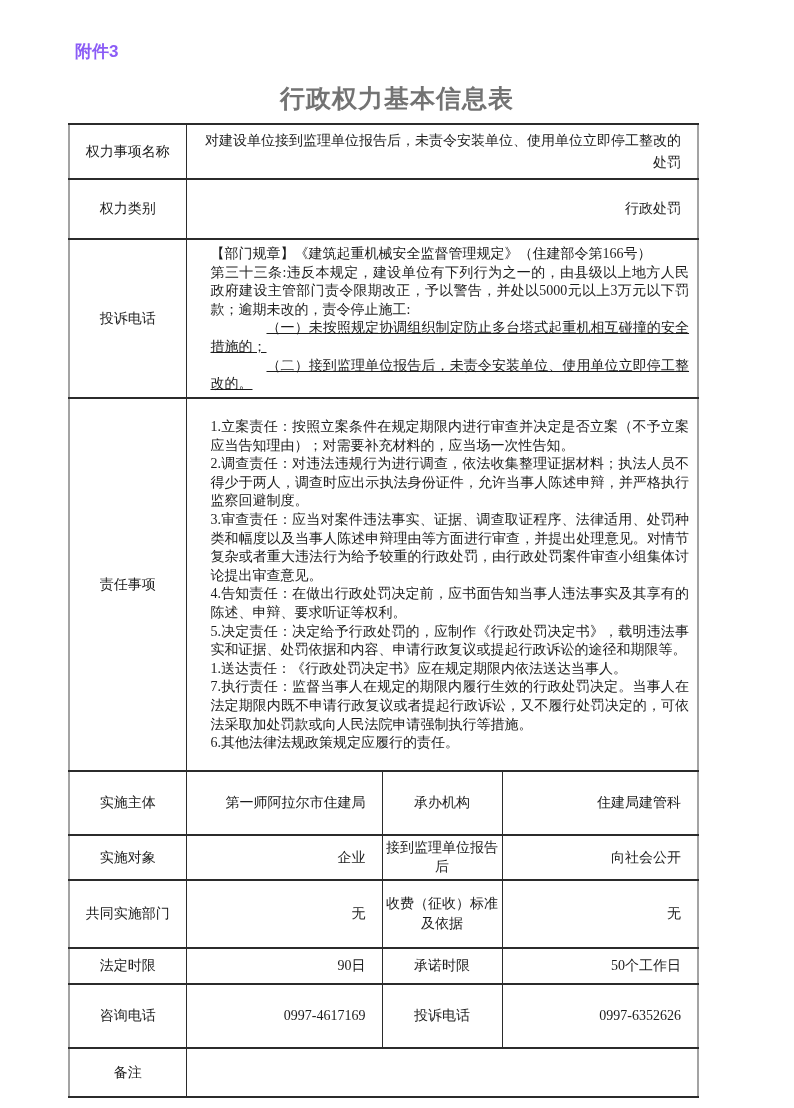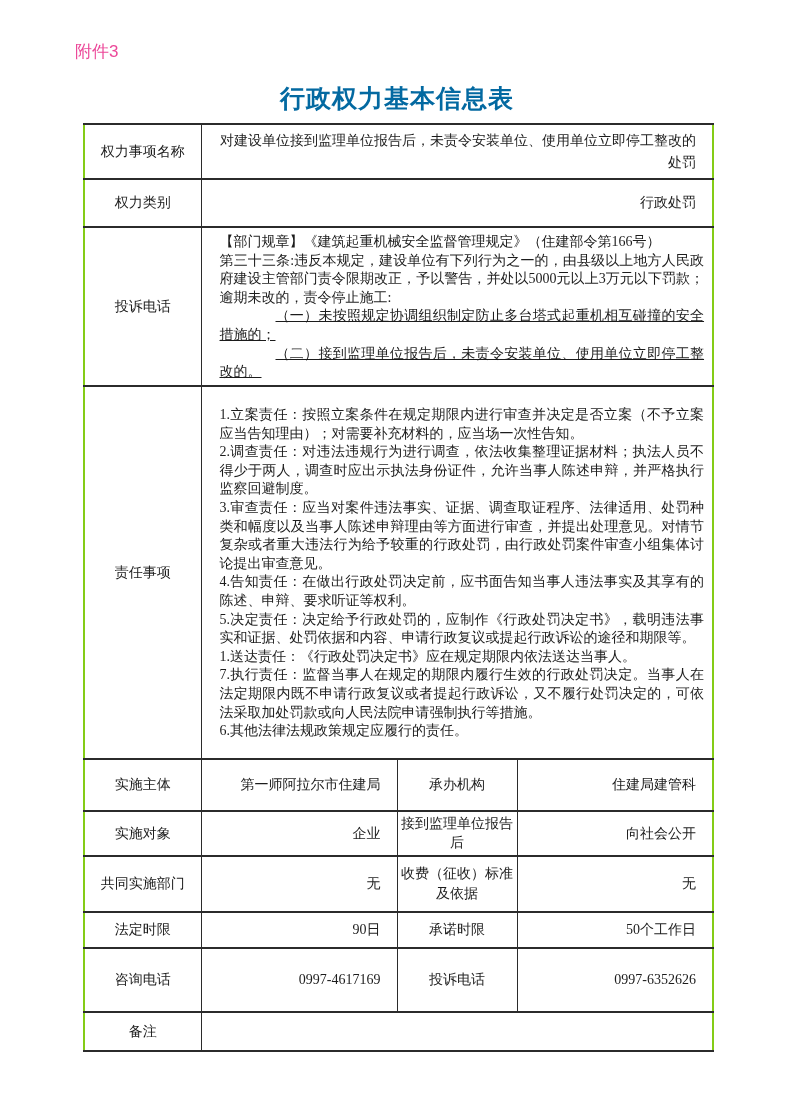--- a/index.html
+++ b/index.html
@@ -12,43 +12,43 @@
     height: 1108px;
     position: relative;
     font-family: "Liberation Serif", "DejaVu Serif", serif;
     color: #1c1c1c;
   }
   .attachment {
     position: absolute;
     left: 75px;
     top: 40px;
     font-family: "Liberation Sans", "DejaVu Sans", sans-serif;
-    font-weight: normal;
+    font-weight: bold;
     font-size: 17px;
-    color: #ec4899;
+    color: #8b5cf6;
   }
   .doc-title {
     position: absolute;
     left: 0;
     top: 82px;
     width: 794px;
     text-align: center;
     font-weight: bold;
     font-size: 25px;
     letter-spacing: 1px;
-    color: #0369a1;
+    color: #737373;
   }
   table.info-table {
     position: absolute;
-    left: 83px;
+    left: 68px;
     top: 123px;
     width: 629px;
     border-collapse: collapse;
     table-layout: fixed;
-    border: 2px solid #84cc16;
+    border: 2px solid #a3a3a3;
   }
   .info-table td {
     border: 1px solid #2b2b2b;
     border-top-width: 2px;
     border-bottom-width: 2px;
     font-size: 14px;
     color: #1c1c1c;
     vertical-align: middle;
     overflow: hidden;
   }
@@ -58,21 +58,21 @@
     line-height: 1.4;
   }
   .cell-value {
     text-align: right;
     padding: 2px 16px;
     line-height: 1.55;
   }
   .cell-longtext {
     vertical-align: top;
     text-align: justify;
-    padding: 5px 8px 3px 18px;
+    padding: 5px 8px 3px 24px;
     line-height: 1.33;
   }
   .cell-longtext p {
     margin: 0;
   }
   .cell-longtext p.indent {
     text-indent: 4em;
     text-decoration: underline;
   }
   .cell-empty {
@@ -93,21 +93,21 @@
     <col style="width:120px">
     <col style="width:196px">
   </colgroup>
   <tbody>
 
     <tr style="height:55px">
       <td class="cell-label">权力事项名称</td>
       <td class="cell-value" colspan="3">对建设单位接到监理单位报告后，未责令安装单位、使用单位立即停工整改的处罚</td>
     </tr>
 
-    <tr style="height:48px">
+    <tr style="height:60px">
       <td class="cell-label">权力类别</td>
       <td class="cell-value" colspan="3">行政处罚</td>
     </tr>
 
     <tr style="height:155px">
       <td class="cell-label">投诉电话</td>
       <td class="cell-longtext" colspan="3">
         <p>【部门规章】《建筑起重机械安全监督管理规定》（住建部令第166号）</p>
         <p>第三十三条:违反本规定，建设单位有下列行为之一的，由县级以上地方人民政府建设主管部门责令限期改正，予以警告，并处以5000元以上3万元以下罚款；逾期未改的，责令停止施工:</p>
         <p class="indent">（一）未按照规定协调组织制定防止多台塔式起重机相互碰撞的安全措施的；</p>
@@ -122,53 +122,53 @@
         <p>2.调查责任：对违法违规行为进行调查，依法收集整理证据材料；执法人员不得少于两人，调查时应出示执法身份证件，允许当事人陈述申辩，并严格执行监察回避制度。</p>
         <p>3.审查责任：应当对案件违法事实、证据、调查取证程序、法律适用、处罚种类和幅度以及当事人陈述申辩理由等方面进行审查，并提出处理意见。对情节复杂或者重大违法行为给予较重的行政处罚，由行政处罚案件审查小组集体讨论提出审查意见。</p>
         <p>4.告知责任：在做出行政处罚决定前，应书面告知当事人违法事实及其享有的陈述、申辩、要求听证等权利。</p>
         <p>5.决定责任：决定给予行政处罚的，应制作《行政处罚决定书》，载明违法事实和证据、处罚依据和内容、申请行政复议或提起行政诉讼的途径和期限等。</p>
         <p>1.送达责任：《行政处罚决定书》应在规定期限内依法送达当事人。</p>
         <p>7.执行责任：监督当事人在规定的期限内履行生效的行政处罚决定。当事人在法定期限内既不申请行政复议或者提起行政诉讼，又不履行处罚决定的，可依法采取加处罚款或向人民法院申请强制执行等措施。</p>
         <p>6.其他法律法规政策规定应履行的责任。</p>
       </td>
     </tr>
 
-    <tr style="height:52px">
+    <tr style="height:64px">
       <td class="cell-label">实施主体</td>
       <td class="cell-value">第一师阿拉尔市住建局</td>
       <td class="cell-label">承办机构</td>
       <td class="cell-value">住建局建管科</td>
     </tr>
 
     <tr style="height:40px">
       <td class="cell-label">实施对象</td>
       <td class="cell-value">企业</td>
       <td class="cell-label">接到监理单位报告后</td>
       <td class="cell-value">向社会公开</td>
     </tr>
 
-    <tr style="height:56px">
+    <tr style="height:68px">
       <td class="cell-label">共同实施部门</td>
       <td class="cell-value">无</td>
       <td class="cell-label">收费（征收）标准及依据</td>
       <td class="cell-value">无</td>
     </tr>
 
     <tr style="height:36px">
       <td class="cell-label">法定时限</td>
       <td class="cell-value">90日</td>
       <td class="cell-label">承诺时限</td>
       <td class="cell-value">50个工作日</td>
     </tr>
 
     <tr style="height:64px">
       <td class="cell-label">咨询电话</td>
       <td class="cell-value">0997-4617169</td>
       <td class="cell-label">投诉电话</td>
       <td class="cell-value">0997-6352626</td>
     </tr>
 
-    <tr style="height:39px">
+    <tr style="height:49px">
       <td class="cell-label">备注</td>
       <td class="cell-empty" colspan="3"></td>
     </tr>
   </tbody>
 </table>
 
 </body></html>

